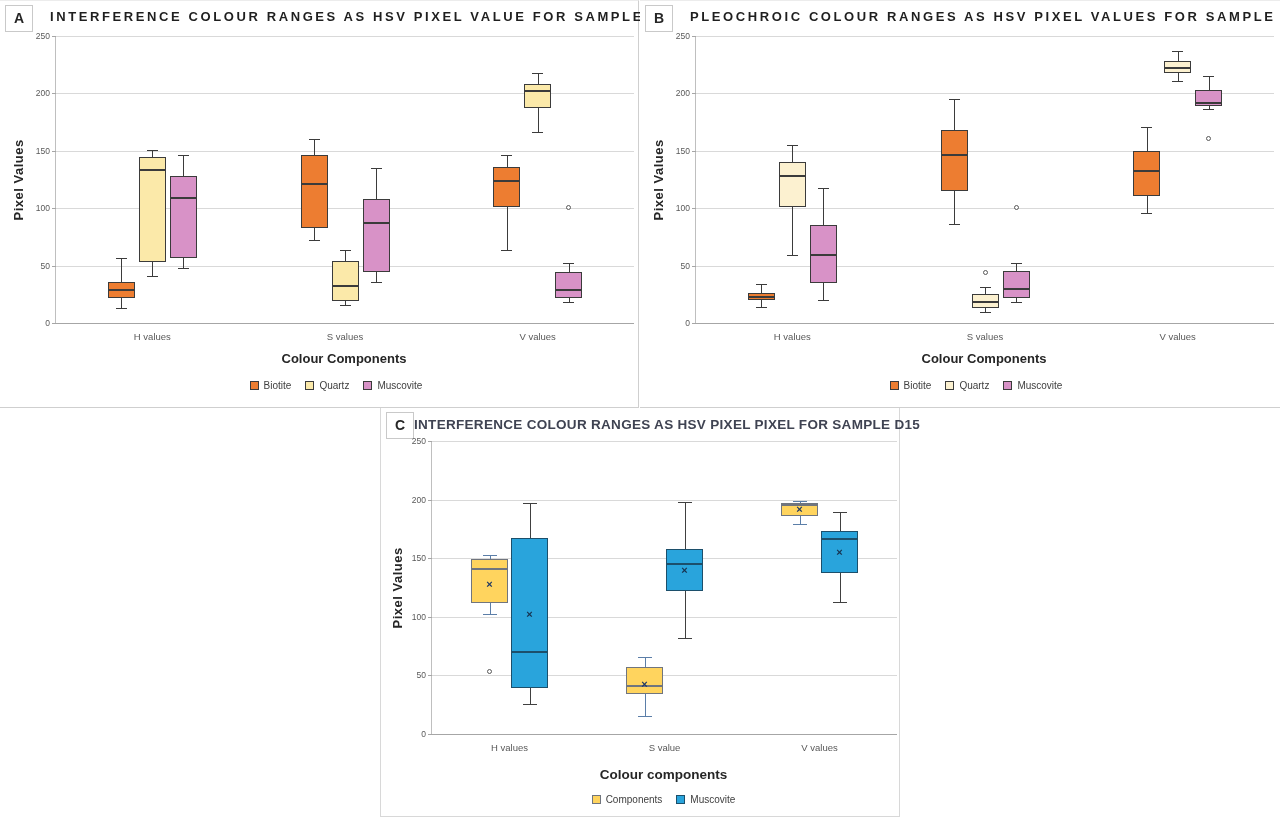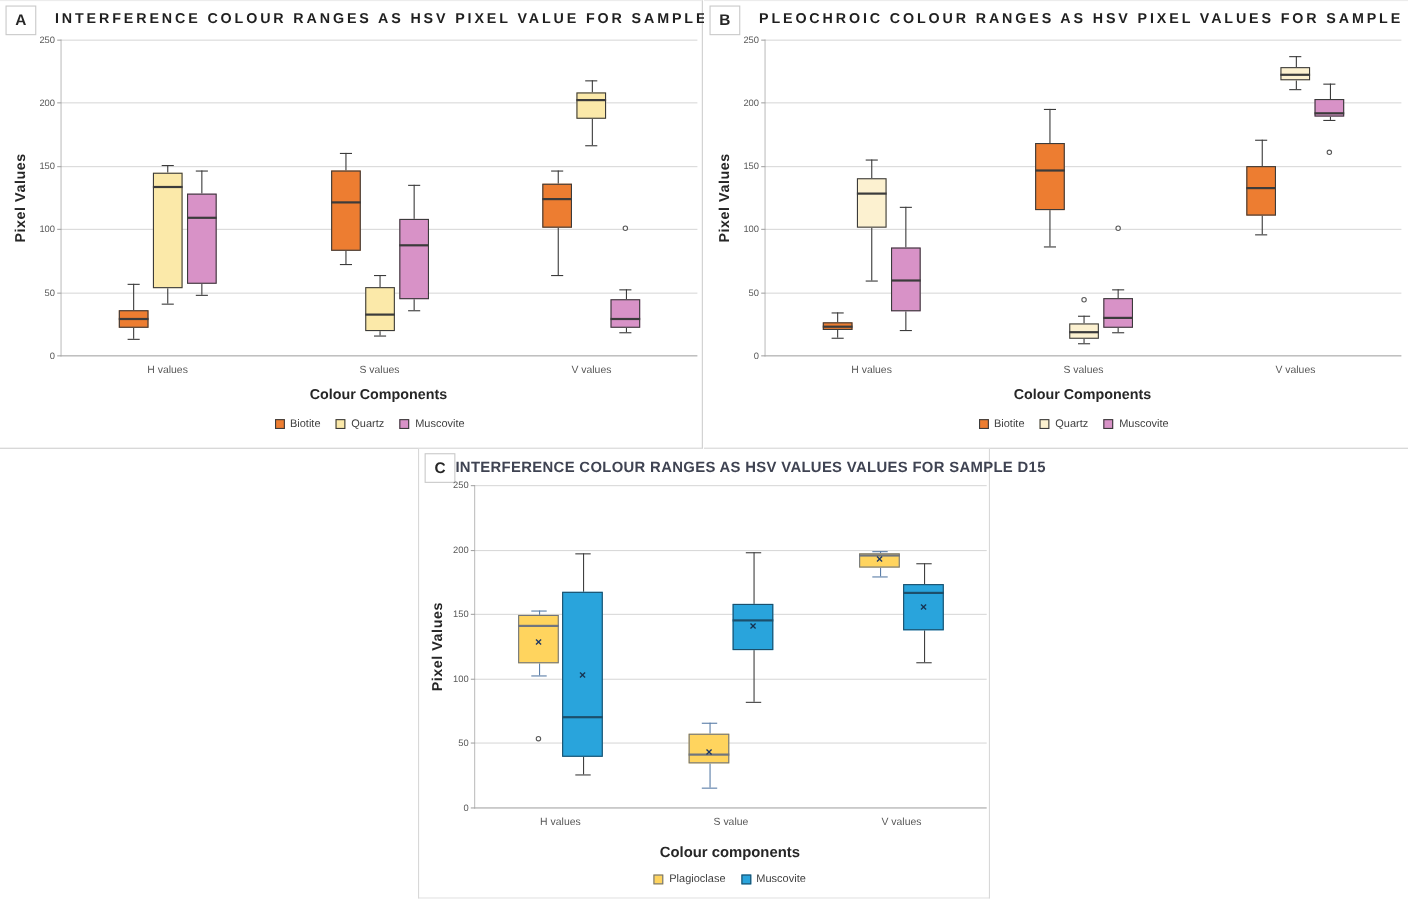--- a/index.html
+++ b/index.html
@@ -238,21 +238,21 @@
         </div>
         <div class="legend-item">
           <span class="legend-swatch" style="background: rgb(216, 146, 199); border: 1px solid rgb(59, 59, 59);"></span>
           <span>Muscovite</span>
         </div>
       </div>
   </section>
 
   <section class="panel panel-c">
     <div class="letter-box">C</div>
-    <h2 class="panel-title">INTERFERENCE COLOUR RANGES AS HSV VALUES VALUES FOR SAMPLE D15</h2>
+    <h2 class="panel-title">INTERFERENCE COLOUR RANGES AS HSV PIXEL PIXEL FOR SAMPLE D15</h2>
     <div class="ylabel">Pixel Values</div>
     <div class="plot">
         <div class="tick-label" style="left: -36px; top: 288px;">0</div>
         <div class="tick-mark" style="left: -4px; top: 293px;"></div>
         <div class="gridline" style="top: 234.4px;"></div>
         <div class="tick-label" style="left: -36px; top: 229.4px;">50</div>
         <div class="tick-mark" style="left: -4px; top: 234.4px;"></div>
         <div class="gridline" style="top: 175.8px;"></div>
         <div class="tick-label" style="left: -36px; top: 170.8px;">100</div>
         <div class="tick-mark" style="left: -4px; top: 175.8px;"></div>
@@ -309,21 +309,21 @@
         <div class="whisker-cap" style="left: 400.5px; top: 71.492px; width: 14px; background: rgb(64, 64, 64);"></div>
         <div class="whisker-cap" style="left: 400.5px; top: 160.564px; width: 14px; background: rgb(64, 64, 64);"></div>
         <div class="bp-box" style="left: 389px; top: 90.244px; width: 37px; height: 42.192px; background: rgb(41, 164, 220); border: 1.5px solid rgb(28, 79, 107);"></div>
         <div class="median-line" style="left: 389px; top: 97.448px; width: 37px; background: rgb(28, 79, 107);"></div>
         <div class="mean-marker" style="left: 401.5px; top: 106.34px; color: rgb(23, 50, 79);">×</div>
       </div>
     <div class="xlabel">Colour components</div>
     <div class="legend">
         <div class="legend-item">
           <span class="legend-swatch" style="background: rgb(255, 212, 94); border: 1px solid rgb(112, 117, 126);"></span>
-          <span>Plagioclase</span>
+          <span>Components</span>
         </div>
         <div class="legend-item">
           <span class="legend-swatch" style="background: rgb(41, 164, 220); border: 1px solid rgb(28, 79, 107);"></span>
           <span>Muscovite</span>
         </div>
       </div>
   </section>
 
 </div>
 

